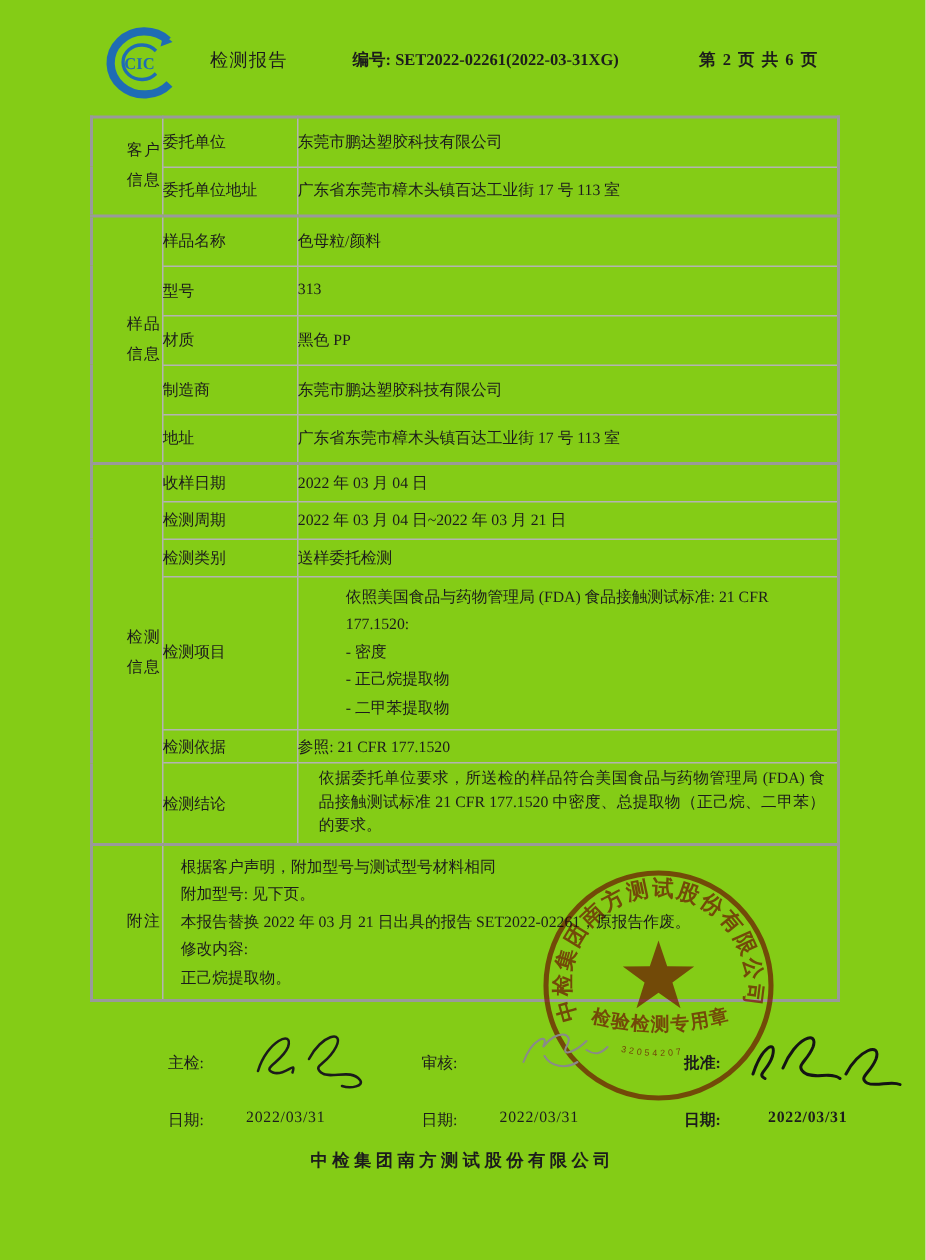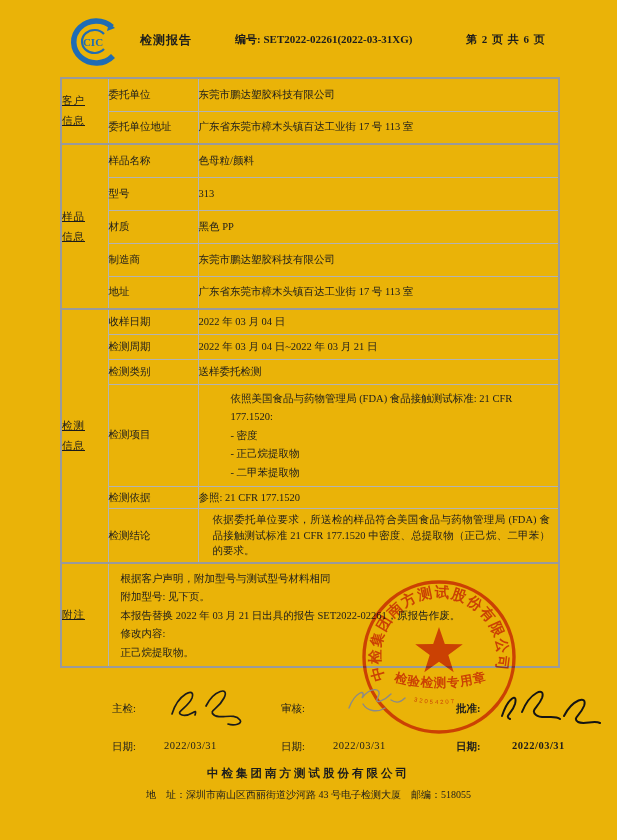--- a/index.html
+++ b/index.html
@@ -1,34 +1,34 @@
 <!DOCTYPE html>
 <html><head>
 <meta charset="utf-8">
 <style>
   html,body{margin:0;padding:0;background:#e8e8e8;}
   .page{
-    position:relative;width:617px;height:840px;margin:0 auto;background:#eab308;
+    position:relative;width:617px;height:840px;margin:0 auto;background:#84cc16;
     font-family:"Liberation Serif","DejaVu Serif",serif;color:#1c1c1c;overflow:hidden;
   }
   
   .hdr-logo{position:absolute;left:60px;top:15px;width:66px;height:54px;}
-  .hdr-title{position:absolute;left:140px;top:32px;font-size:12px;font-weight:bold;letter-spacing:1px;}
+  .hdr-title{position:absolute;left:140px;top:32px;font-size:12px;font-weight:normal;letter-spacing:1px;}
   .hdr-no{position:absolute;left:235px;top:32px;font-size:11px;font-weight:bold;}
   .hdr-page{position:absolute;left:466px;top:32px;font-size:11px;font-weight:bold;letter-spacing:1px;}
   
   table.rpt{
     position:absolute;left:60px;top:77px;width:498px;
     border-collapse:collapse;table-layout:fixed;
     font-size:10.5px;
   }
   table.rpt td{border:1px solid #b3b3b3;padding:0;vertical-align:middle;}
   table.rpt{border:2px solid #9a9a9a;}
   tr.sec-top td{border-top:2px solid #9a9a9a;}
-  td.sec{text-align:left;line-height:20px;letter-spacing:1px;text-decoration:underline;}
+  td.sec{text-align:right;line-height:20px;letter-spacing:1px;}
   td.lbl{padding-left:10px;}
   td.val{padding-left:14px;padding-right:8px;}
   .h33{height:33px;} .h25{height:25px;} .h95{height:95px;} .h22{height:22px;} .h50{height:50px;}
   td.top{vertical-align:top;}
   .cell-lines{padding:5px 8px 4px 32px;line-height:18.6px;}
   .concl{padding:3px 8px 3px 14px;line-height:15.4px;text-align:justify;}
   .notes-cell{padding:6px 10px 4px 12px;line-height:18.5px;}
   
   .sig-area{position:absolute;left:60px;top:682px;width:498px;height:80px;font-size:10.5px;}
   .sig-col{position:absolute;top:0;height:80px;margin-left:44px;}
@@ -207,15 +207,14 @@
       <span class="role">批准:</span>
       <svg class="sigimg" style="left:40px;" width="110" height="48" viewBox="0 0 110 48">
         <path d="M6,34 C12,16 22,10 19,22 C16,32 8,34 14,37 M26,30 C34,10 50,4 46,16 C42,26 34,28 40,33 C46,38 58,32 64,37 M68,34 C76,18 92,12 88,24 C84,34 76,36 82,40 C88,43 98,38 104,41" fill="none" stroke="#141414" stroke-width="2" stroke-linecap="round"></path>
       </svg>
       <span class="dlabel">日期:</span>
       <span class="dval" style="left:56px;">2022/03/31</span>
     </div>
   </div>
 
   <div class="ftr ftr-company">中检集团南方测试股份有限公司</div>
-  <div class="ftr ftr-line"><span>地　址：</span><span>深圳市南山区西丽街道沙河路 43 号电子检测大厦</span><span>　邮编：</span><span>518055</span></div>
 
 </div>
 
 </body></html>

